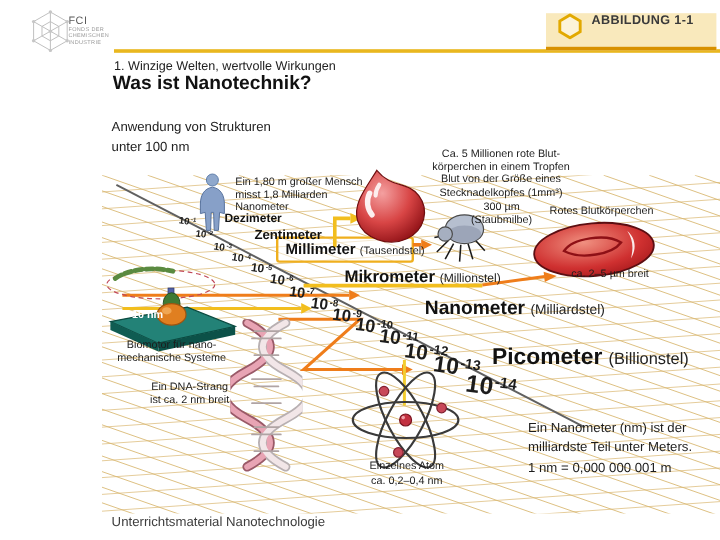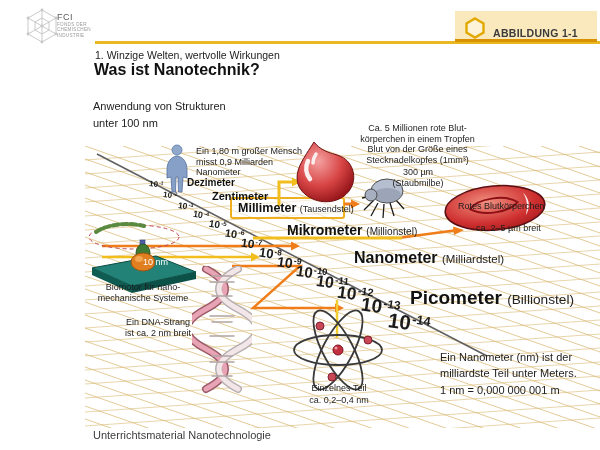--- a/index.html
+++ b/index.html
@@ -8,21 +8,21 @@
   #page { position:relative; width:600px; height:450px; background:#fff; overflow:hidden; }
 
   
   #logo-svg { position:absolute; left:22px; top:5px; }
   #logo-text { position:absolute; left:57px; top:12px; }
   #logo-abbr { font-size:9px; color:#5a5a5a; letter-spacing:.5px; }
   .logo-line { font-size:4.6px; color:#9a9a9a; line-height:5.4px; letter-spacing:.3px; }
   #topline { position:absolute; left:95px; top:41px; width:505px; height:3px; background:#e9b71f; }
   #badge { position:absolute; left:455px; top:11px; width:142px; height:31px;
            background:#f9e9bc; border-bottom:3px solid #d89100;
-           display:flex; align-items:flex-end; gap:8px; padding-left:10px; }
+           display:flex; align-items:flex-start; gap:8px; padding-left:10px; }
   #badge-label { font-size:10.5px; font-weight:600; color:#3a3a3a; letter-spacing:.3px; }
 
   #kicker { position:absolute; left:95px; top:49px; font-size:10.5px; color:#222; }
   #heading { position:absolute; left:94px; top:61px; font-size:16px; font-weight:bold; color:#111; }
   #intro { position:absolute; left:93px; top:98px; font-size:11px; line-height:16.5px; color:#222; }
 
   
   #diagram-svg { position:absolute; left:0; top:0; }
 
   .expo { position:absolute; font-weight:bold; color:#1c1c1c; transform:rotate(8deg); white-space:nowrap; }
@@ -40,29 +40,29 @@
   .unit .uqual { font-weight:400; font-size:72%; color:#222; }
   .u1{left:187px;top:177px;font-size:10px}  .u2{left:212px;top:190px;font-size:11px}
   .u3{left:238px;top:201px;font-size:12.5px}.u4{left:287px;top:222px;font-size:14px}
   .u5{left:354px;top:249px;font-size:16px}.u6{left:410px;top:287px;font-size:19px}
 
   .note { position:absolute; font-size:9px; line-height:10.5px; color:#1d1d1d; }
   .center { text-align:center; }
   #human-note { left:196px; top:146px; }
   #blood-note { left:335px; top:123px; width:165px; }
   #mite-note  { left:378px; top:167px; width:80px; }
-  #rbc-label  { left:458px; top:170px;margin-top:31px; }
+  #rbc-label  { left:458px; top:170px; }
   #rbc-size   { left:476px; top:223px; }
   #biomotor-note { left:88px; top:282px; width:110px; }
   #dna-note   { left:112px; top:317px; width:92px; }
   #atom-note  { left:292px; top:383px; width:94px; line-height:11.5px; }
   #nano-note  { left:440px; top:350px; font-size:11px; line-height:15.5px; }
   #nano-formula { font-weight:normal; margin-top:2px; }
-  #platform-chip { position:absolute; left:110px; top:257px; width:58px; text-align:right;
-                   color:#fff; font-size:9px; }
+  #platform-chip { position:absolute; left:110px; top:257px; width:58px; text-align:left;
+                   color:#fff; font-size:9px;font-weight:bold; }
   #footer-credit { position:absolute; left:93px; top:429px; font-size:11px; color:#3c3c3c; }
 
   .illus { position:absolute; }
   #human-svg   { left:160px; top:144px; }
   #drop-svg    { left:288px; top:138px; }
   #mite-svg    { left:358px; top:176px; }
   #rbc-svg     { left:440px; top:180px; }
   #biomotor-svg{ left:82px;  top:220px; }
   #dna-svg     { left:192px; top:266px; }
   #atom-svg    { left:288px; top:306px; }
@@ -239,21 +239,21 @@
 
   <span class="unit u1"><span class="uname">Dezimeter</span> <span class="uqual"></span></span>
   <span class="unit u2"><span class="uname">Zentimeter</span> <span class="uqual"></span></span>
   <span class="unit u3"><span class="uname">Millimeter</span> <span class="uqual">(Tausendstel)</span></span>
   <span class="unit u4"><span class="uname">Mikrometer</span> <span class="uqual">(Millionstel)</span></span>
   <span class="unit u5"><span class="uname">Nanometer</span> <span class="uqual">(Milliardstel)</span></span>
   <span class="unit u6"><span class="uname">Picometer</span> <span class="uqual">(Billionstel)</span></span>
 
   <div class="note" id="human-note">
     <div>Ein 1,80 m großer Mensch</div>
-    <div>misst 0,9 Milliarden</div>
+    <div>misst 1,8 Milliarden</div>
     <div>Nanometer</div>
   </div>
   <div class="note center" id="blood-note">
     <div>Ca. 5 Millionen rote Blut-</div>
     <div>körperchen in einem Tropfen</div>
     <div>Blut von der Größe eines</div>
     <div>Stecknadelkopfes (1mm³)</div>
   </div>
   <div class="note center" id="mite-note">
     <div>300 µm</div>
@@ -264,21 +264,21 @@
   <span id="platform-chip">10 nm</span>
   <div class="note center" id="biomotor-note">
     <div>Biomotor für nano-</div>
     <div>mechanische Systeme</div>
   </div>
   <div class="note center" id="dna-note">
     <div>Ein DNA-Strang</div>
     <div>ist ca. 2 nm breit</div>
   </div>
   <div class="note center" id="atom-note">
-    <div>Einzelnes Teil</div>
+    <div>Einzelnes Atom</div>
     <div>ca. 0,2–0,4 nm</div>
   </div>
   <div class="note" id="nano-note">
     <div>Ein Nanometer (nm) ist der</div>
     <div>milliardste Teil unter Meters.</div>
     <div id="nano-formula">1 nm = 0,000 000 001 m</div>
   </div>
 
   <div id="footer-credit">Unterrichtsmaterial Nanotechnologie</div>
 </div>

